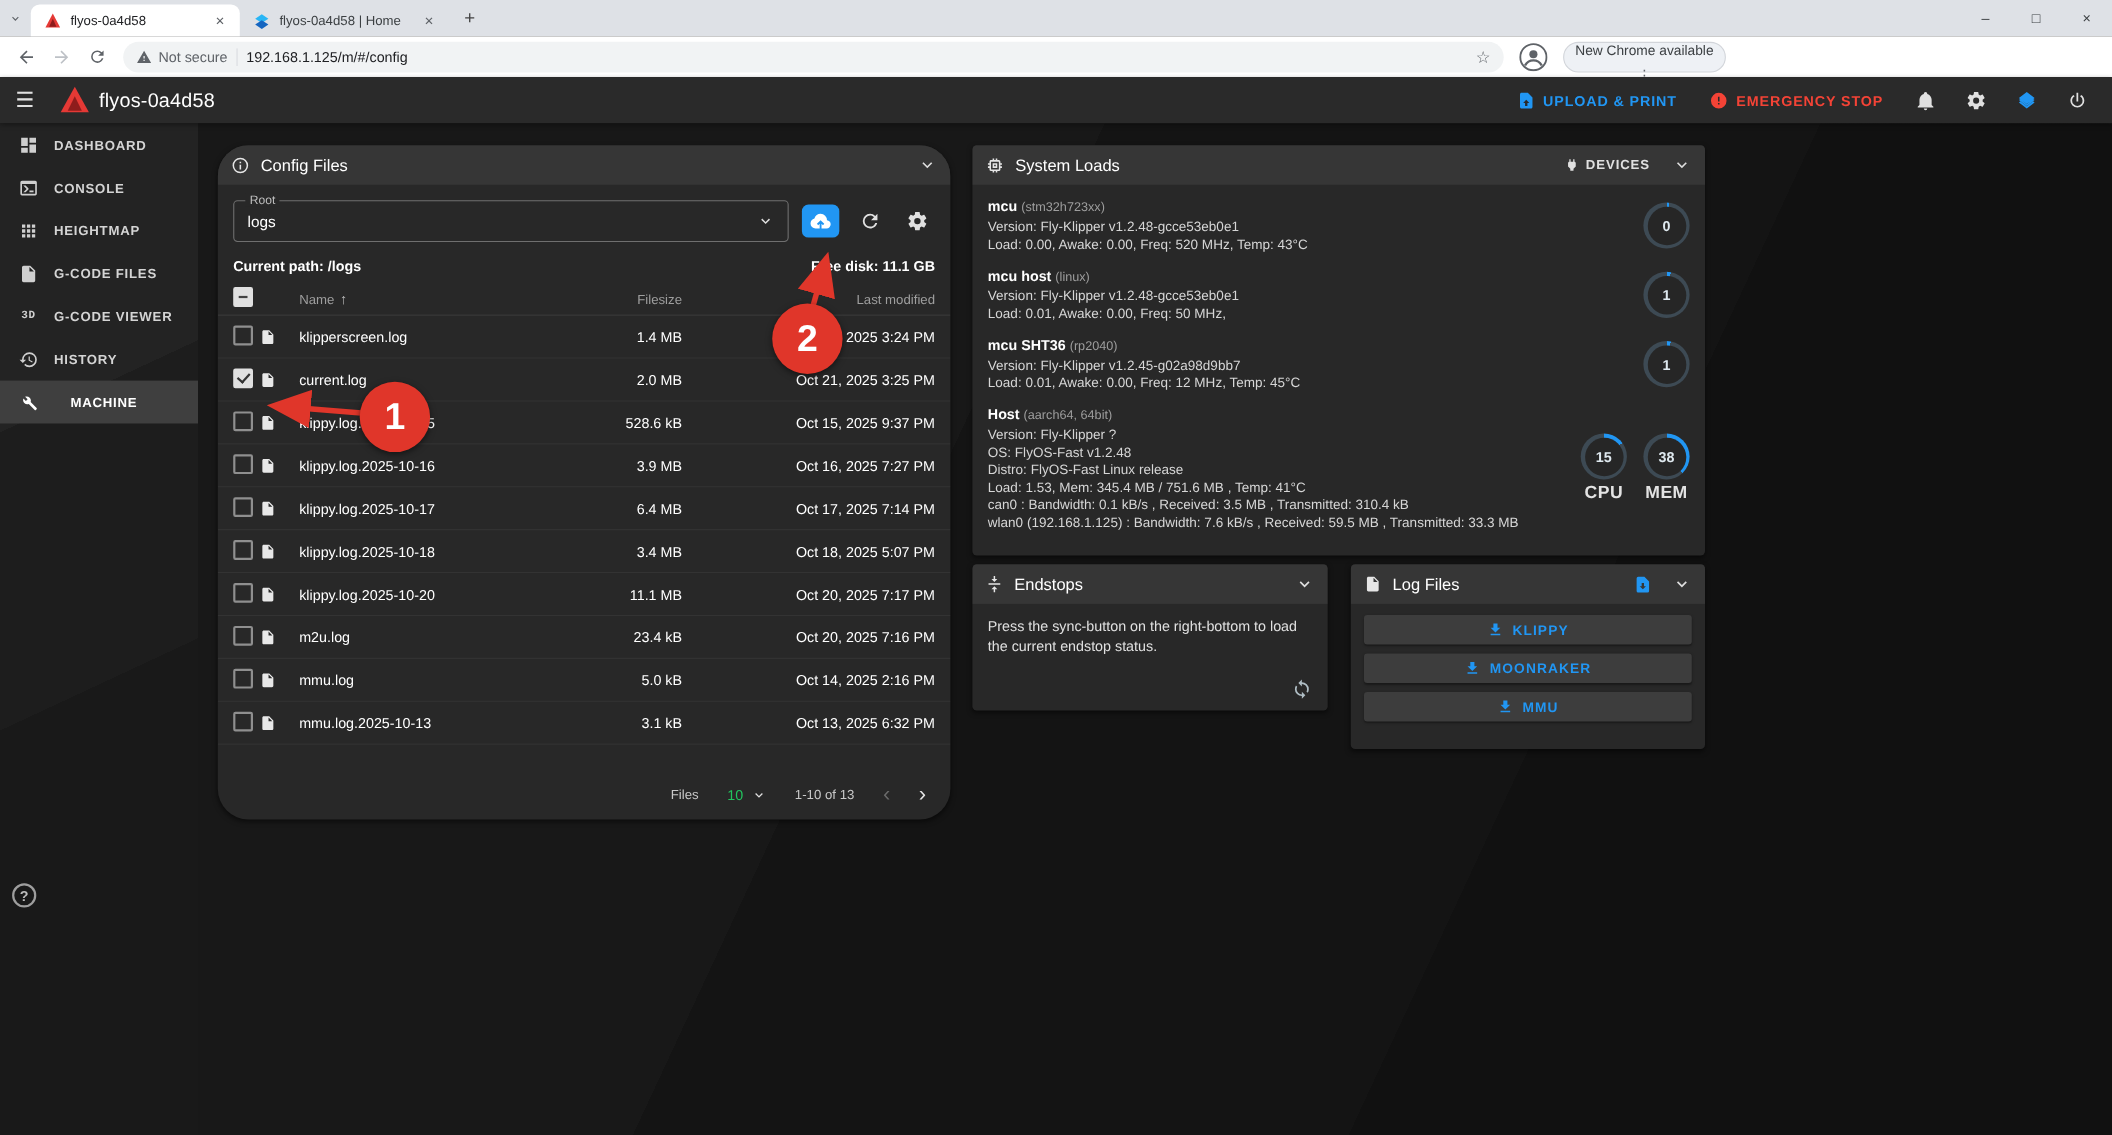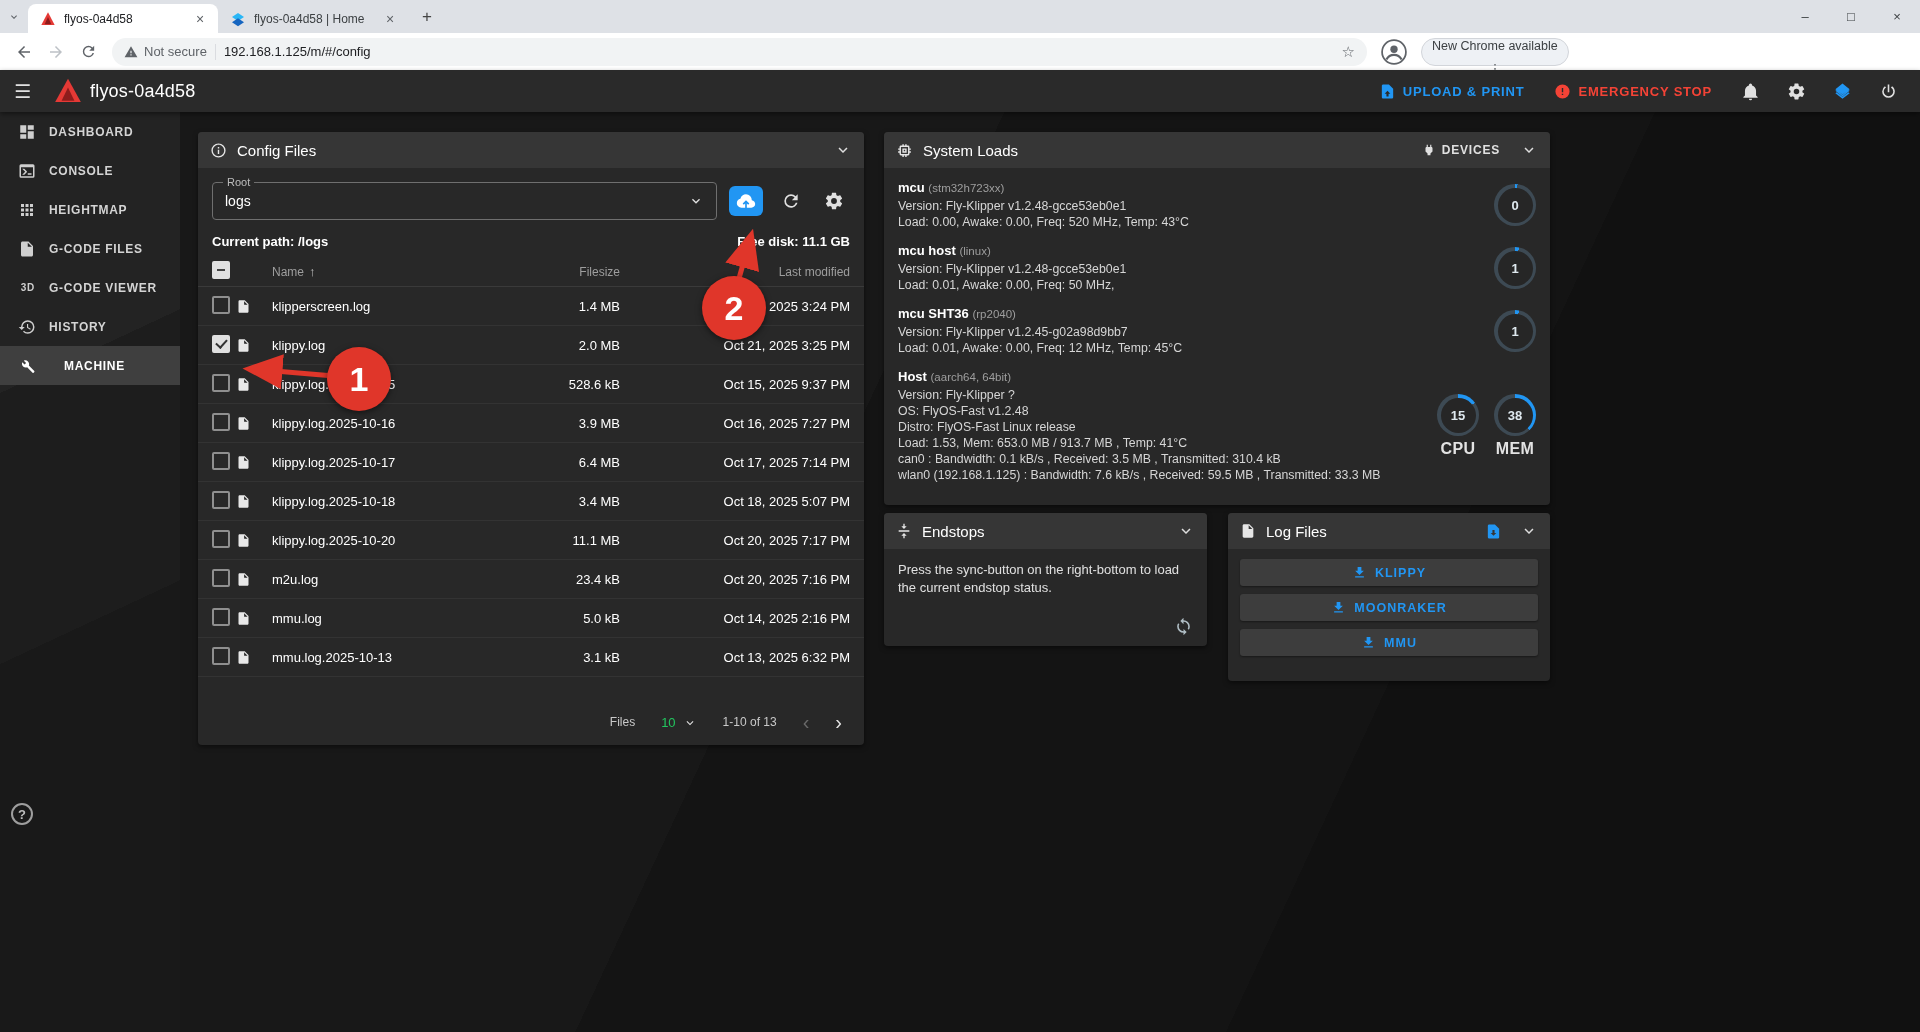--- a/index.html
+++ b/index.html
@@ -41,37 +41,37 @@
   .hdr-txtbtn.blue { color:#2196f3; }
   .hdr-txtbtn.red { color:#f44336; }
   .hdr-ic { width:36px; height:36px; display:flex; align-items:center; justify-content:center; }
   .hdr-ic svg { fill:#e0e0e0; }
   .hdr-ic.blue svg { fill:#2196f3; }
 
   
   .sidebar { position:absolute; top:112px; left:0; width:180px; bottom:0; background:linear-gradient(155deg,#232323 0 28%,#1d1d1d 28% 55%,#191919 55% 100%); z-index:4; }
   .side-item { height:39px; display:flex; align-items:center; gap:13px; padding-left:16px; color:#d4d4d4; font-size:12px; font-weight:700; letter-spacing:.7px; }
   .side-item.active { background:#3f3f3f; color:#ffffff;gap:28px; }
-  .side-ic { width:20px; height:20px; display:flex; align-items:center; justify-content:flex-end; flex:none; }
+  .side-ic { width:20px; height:20px; display:flex; align-items:center; justify-content:center; flex:none;font-family:Liberation Mono, monospace; }
   .side-ic svg { fill:#cfcfcf; }
   .side-item.active .side-ic svg { fill:#fff; }
   .side-3d { font-size:10px; font-weight:700; color:#cfcfcf; border:1.5px solid transparent; }
   .help-fab { position:absolute; left:11px; top:691px; width:22px; height:22px; border:2px solid #9e9e9e; border-radius:50%; color:#bdbdbd; font-size:13px; font-weight:700; display:flex; align-items:center; justify-content:center; }
 
   
   .app-main { position:absolute; top:112px; left:180px; right:0; bottom:0; background:linear-gradient(115deg,#181818 0 38%,#141414 38% 68%,#111111 68% 100%); }
   .panel { position:absolute; background:#282828; border-radius:4px; box-shadow:0 2px 5px rgba(0,0,0,.5); display:flex; flex-direction:column; overflow:hidden; }
   .panel-hdr { height:36px; flex:none; background:#363636; display:flex; align-items:center; padding:0 12px; gap:10px; color:#fff; }
   .panel-title { font-size:15px; font-weight:500; }
   .ph-ic svg { fill:#e6e6e6; display:block; }
   .ph-spacer { flex:1; }
   .chev svg { fill:#dedede; display:block; }
 
   
-  .cf-panel { left:18px; top:20px; width:666px; height:613px; }
+  .cf-panel { left:18px; top:20px; width:666px; height:613px;border-radius:28px; }
   .cf-toolbar { display:flex; align-items:center; padding:14px 14px 0 14px; gap:12px;text-align:right; }
   .root-select { position:relative; width:510px; height:38px; border:1px solid #6f6f6f; border-radius:4px; display:flex; align-items:center; padding:0 12px; color:#fff; font-size:14px; }
   .root-label { position:absolute; top:-7px; left:10px; font-size:11px; color:#bdbdbd; background:#282828; padding:0 4px; }
   .root-chev { margin-left:auto; }
   .cloud-btn { width:34px; height:30px; background:#2196f3; border-radius:6px; display:flex; align-items:center; justify-content:center; }
   .cloud-btn svg { fill:#fff; }
   .tool-ic { width:32px; height:32px; display:flex; align-items:center; justify-content:center; }
   .tool-ic svg { fill:#e0e0e0; }
   .cf-pathrow { display:flex; justify-content:space-between; padding:14px 14px 8px 14px; color:#fff; font-size:13px; font-weight:700; }
   .cf-head { display:flex; align-items:center; height:30px; padding:0 14px; color:#9e9e9e; font-size:12px; border-bottom:1px solid #3a3a3a; }
@@ -372,21 +372,21 @@
             <span class="col-mod">Oct 21, 2025 3:24 PM</span>
           </div>
 
           <div class="cf-row checked">
             <span class="col-cbx"><span class="cbx"></span></span>
             <span class="col-icon">
               <svg class="file-svg" width="15" height="15" viewBox="0 0 24 24">
                 <path d="M13 9V3.5L18.5 9M6 2c-1.1 0-2 .9-2 2v16c0 1.1.9 2 2 2h12c1.1 0 2-.9 2-2V8l-6-6H6z"></path>
               </svg>
             </span>
-            <span class="col-name">klippy.log</span>
+            <span class="col-name">current.log</span>
             <span class="col-size">2.0 MB</span>
             <span class="col-mod">Oct 21, 2025 3:25 PM</span>
           </div>
 
           <div class="cf-row">
             <span class="col-cbx"><span class="cbx"></span></span>
             <span class="col-icon">
               <svg class="file-svg" width="15" height="15" viewBox="0 0 24 24">
                 <path d="M13 9V3.5L18.5 9M6 2c-1.1 0-2 .9-2 2v16c0 1.1.9 2 2 2h12c1.1 0 2-.9 2-2V8l-6-6H6z"></path>
               </svg>
@@ -570,21 +570,21 @@
           </div>
         </div>
 
         <div class="sl-entry">
           <div class="sl-text">
             <div class="sl-title"><span class="sl-name">Host</span> <span class="sl-detail">(aarch64, 64bit)</span></div>
             <div>
                 <div class="sl-line">Version: Fly-Klipper ?</div>
                 <div class="sl-line">OS: FlyOS-Fast v1.2.48</div>
                 <div class="sl-line">Distro: FlyOS-Fast Linux release</div>
-                <div class="sl-line">Load: 1.53, Mem: 653.0 MB / 913.7 MB , Temp: 41°C</div>
+                <div class="sl-line">Load: 1.53, Mem: 345.4 MB / 751.6 MB , Temp: 41°C</div>
                 <div class="sl-line">can0 : Bandwidth: 0.1 kB/s , Received: 3.5 MB , Transmitted: 310.4 kB</div>
                 <div class="sl-line">wlan0 (192.168.1.125) : Bandwidth: 7.6 kB/s , Received: 59.5 MB , Transmitted: 33.3 MB</div>
               </div>
           </div>
           <div class="sl-gauges">
             <div class="gauge-wrap">
               <div class="gauge" style="background: conic-gradient(rgb(33, 150, 243) 54deg, rgb(61, 74, 84) 0deg);">
                   <div class="gauge-in">15</div>
                 </div>
               <div class="gauge-lbl">CPU</div>

